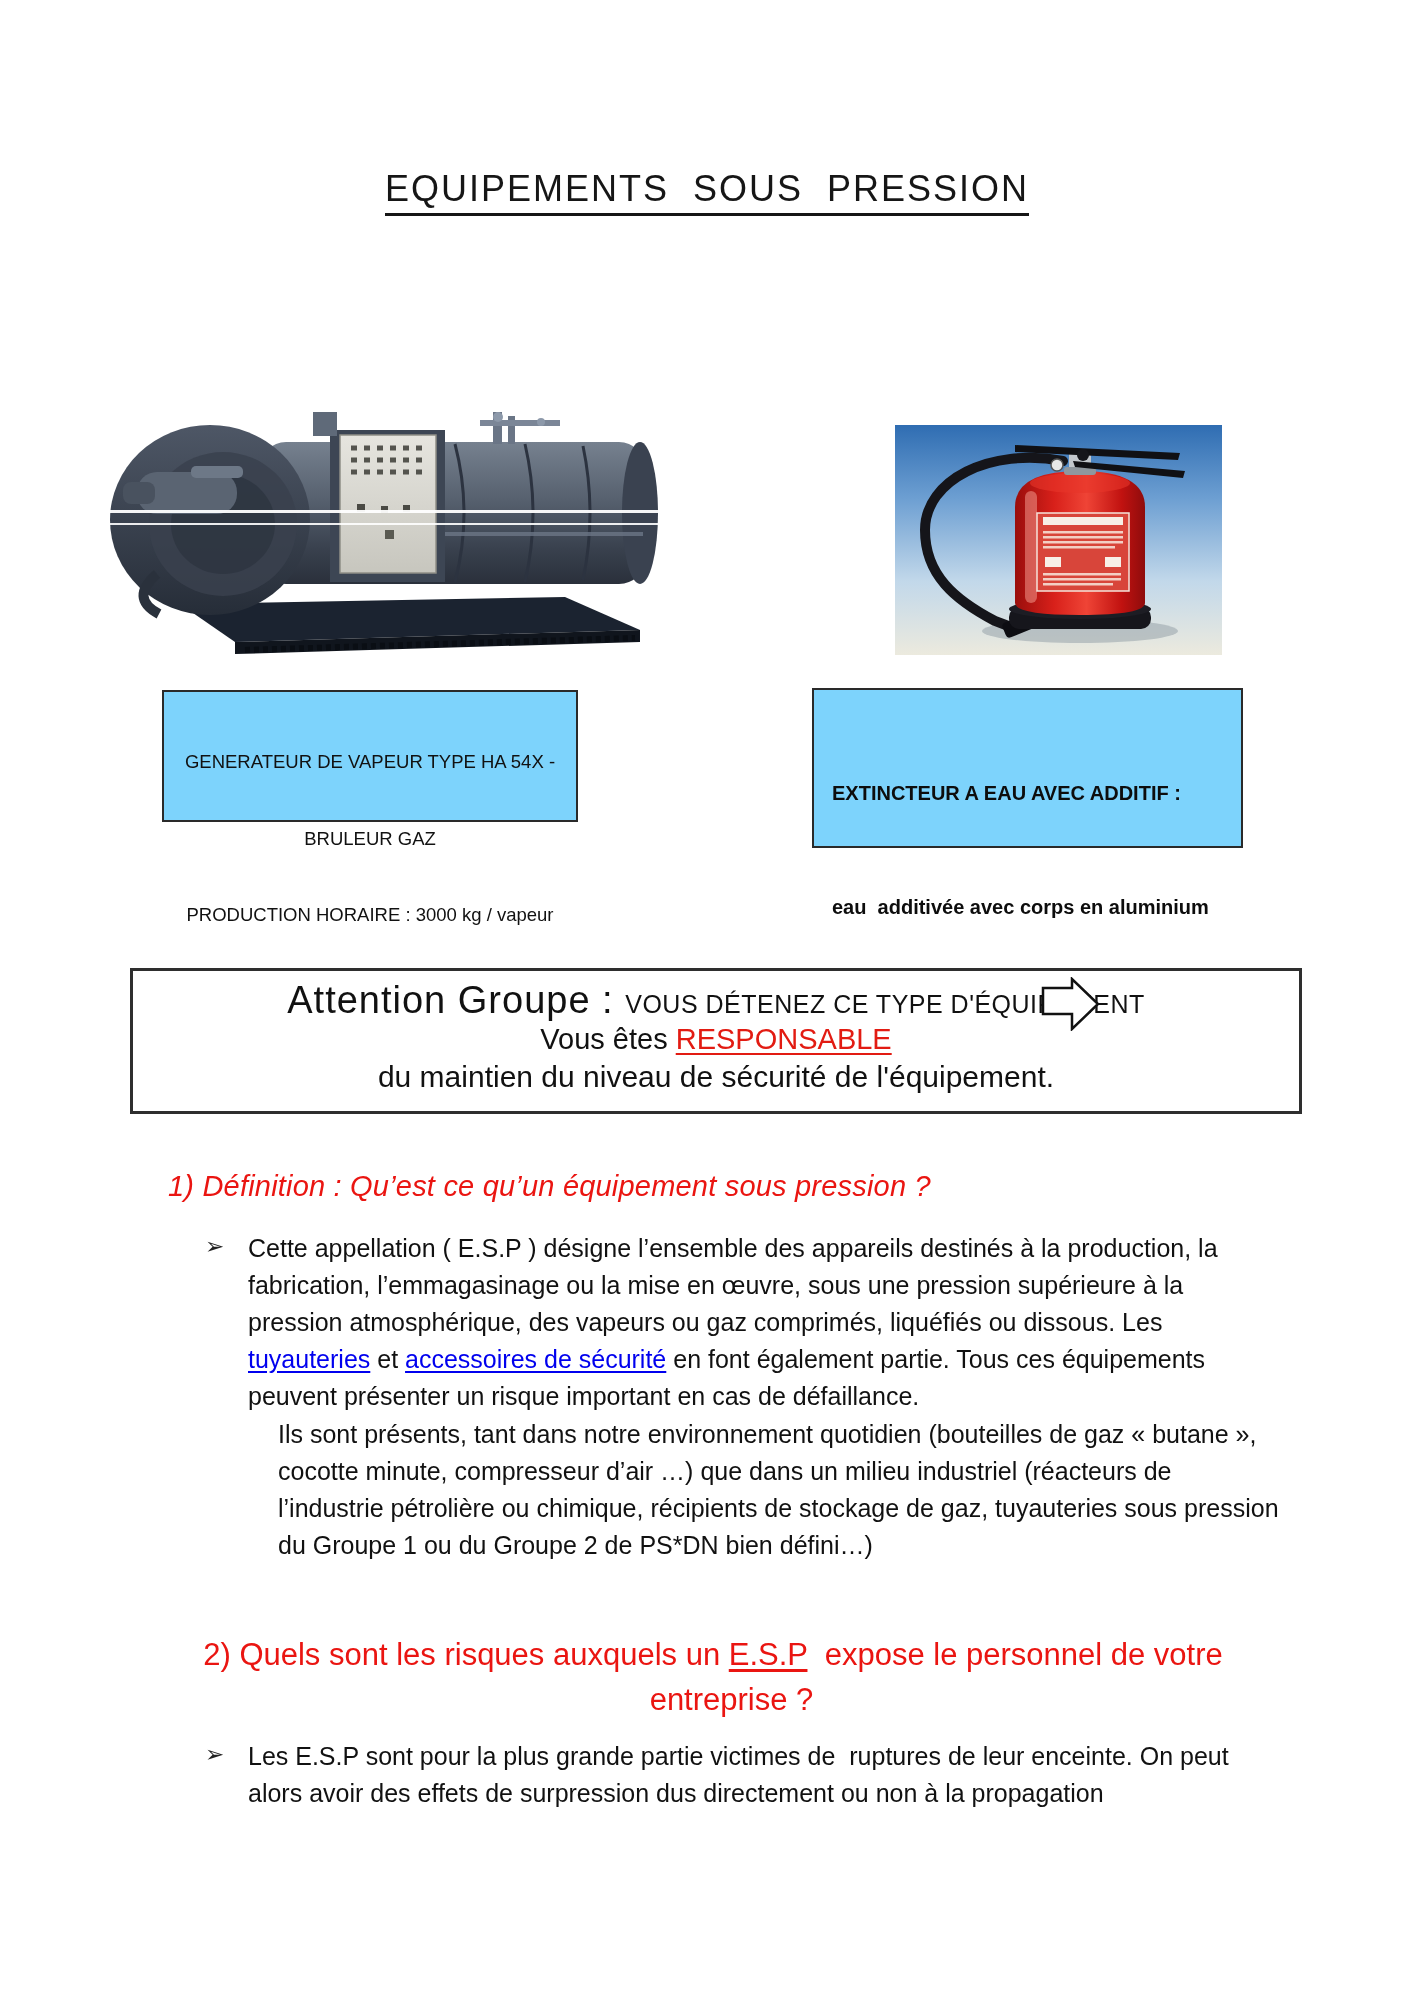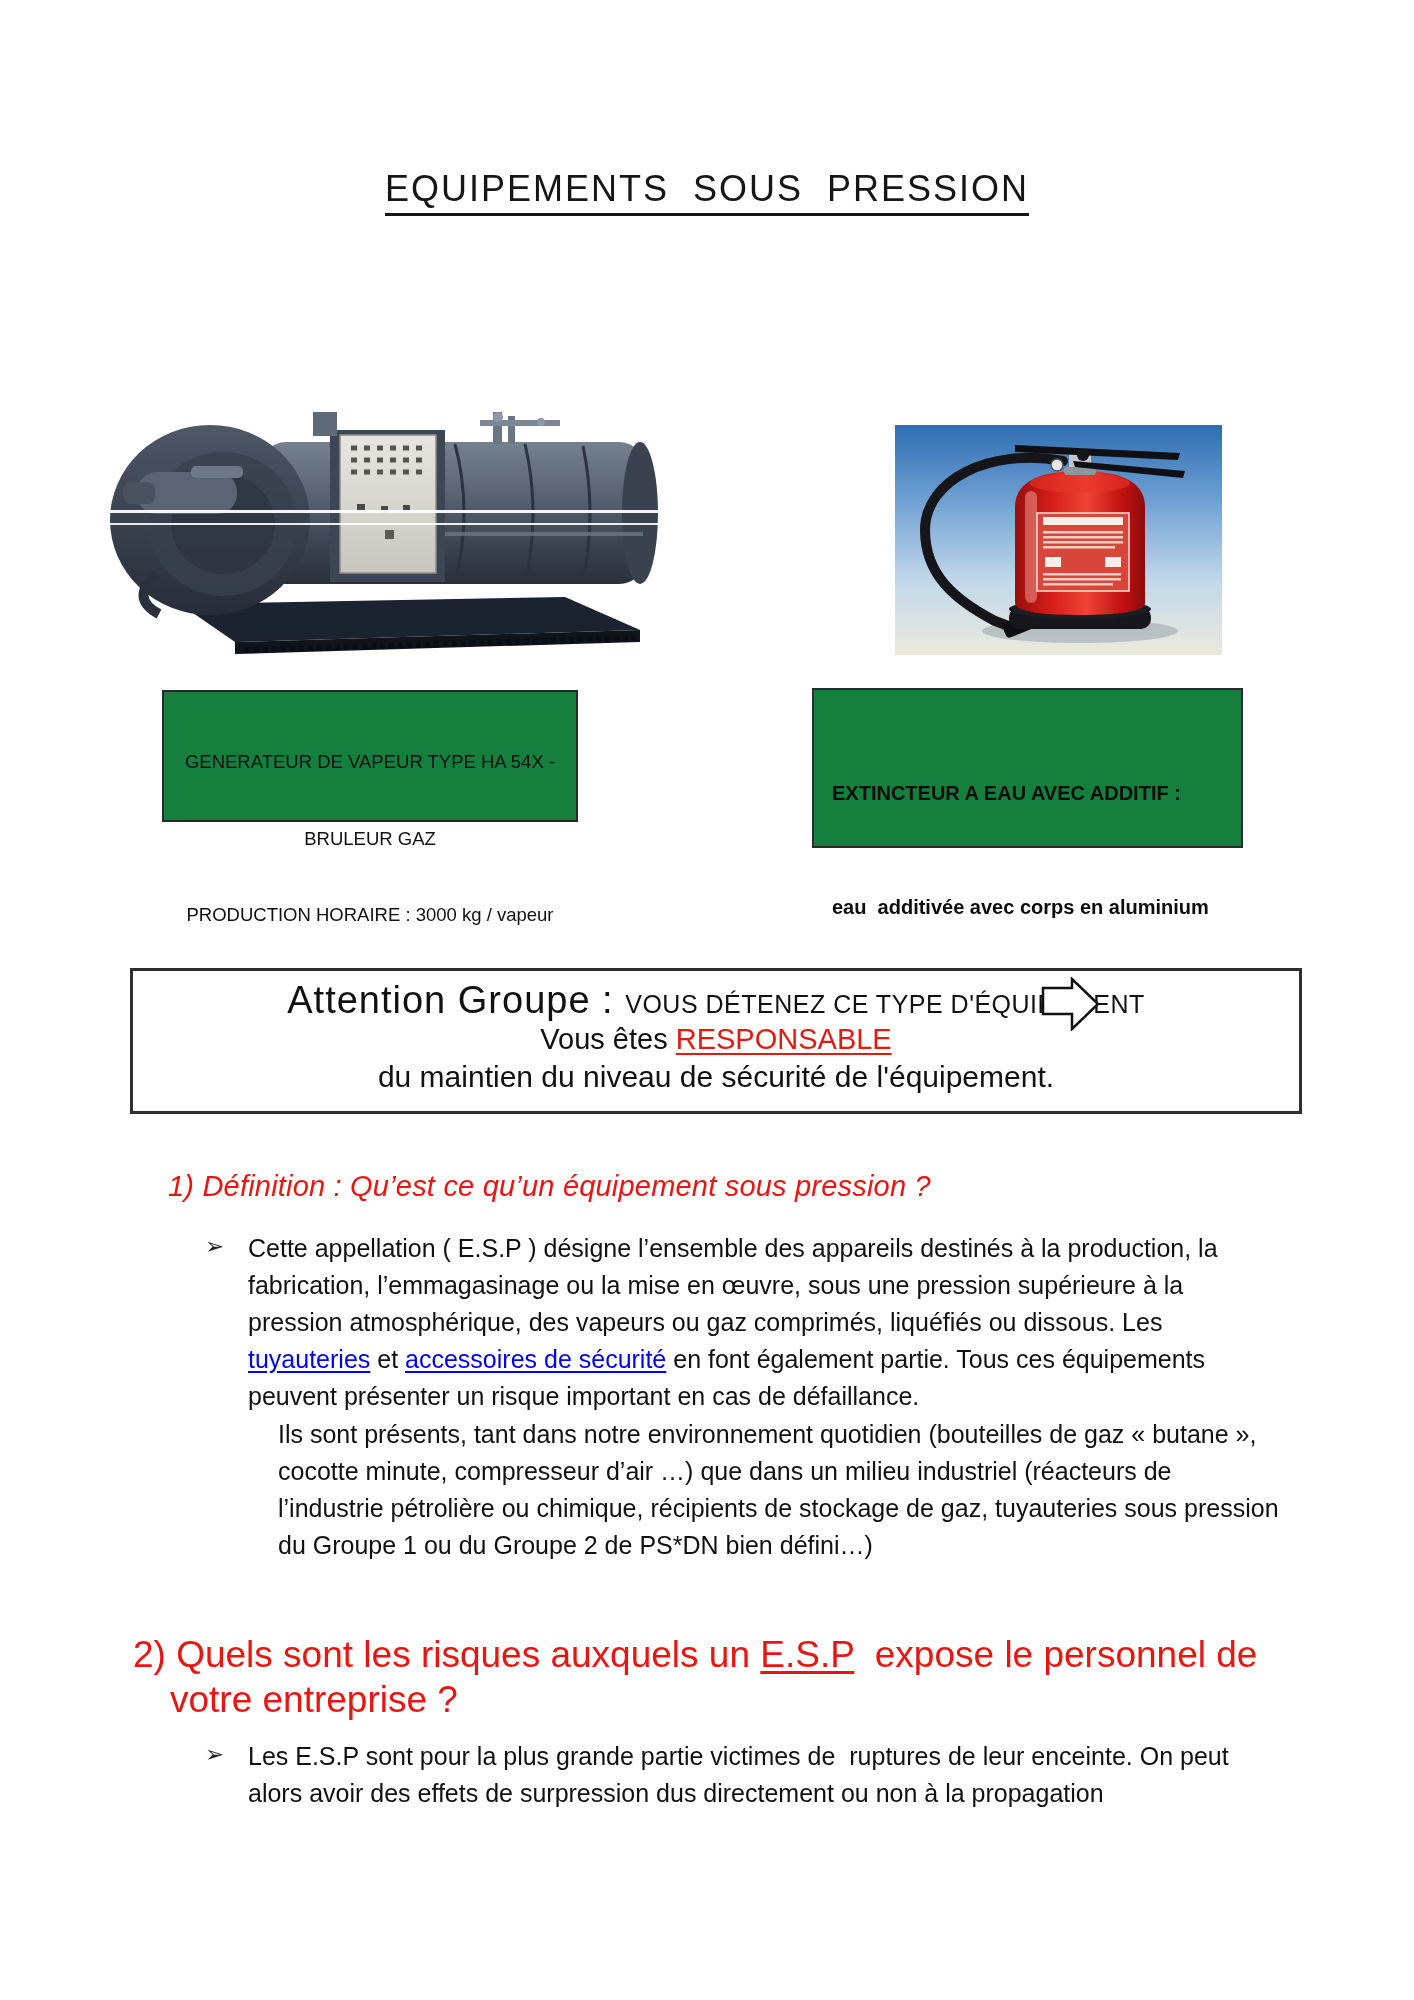--- a/index.html
+++ b/index.html
@@ -13,21 +13,21 @@
     font-size:36px; letter-spacing:2px; word-spacing:12px; color:#161616;
   }
   .doc-title .u { border-bottom:3px solid #161616; padding-bottom:4px; }
 
   
   .fig { position:absolute; }
   .fig-generator   { left:95px;  top:412px; width:570px; height:255px; }
   .fig-extinguisher{ left:895px; top:425px; width:327px; height:230px; }
 
   
-  .caption { position:absolute; box-sizing:border-box; border:2px solid #2a2a2a; background:#15803d; }
+  .caption { position:absolute; box-sizing:border-box; border:2px solid #2a2a2a; background:#7dd3fc; }
   .caption-generator {
     left:162px; top:690px; width:416px; height:132px;
     text-align:center; font-size:18.5px; line-height:25.5px; padding-top:6px;
     white-space:pre-wrap;
   }
   .caption-extinguisher {
     left:812px; top:688px; width:431px; height:160px;
     font-weight:bold; font-size:20px; line-height:38px; padding:8px 8px 0 18px;
     white-space:pre-wrap; color:#0d0d0d;
   }
@@ -41,22 +41,22 @@
   .seg-big { font-size:38px; letter-spacing:1px; }
   .w-line2 { font-size:29px; margin-top:1px; white-space:pre-wrap; }
   .w-line3 { font-size:30px; margin-top:4px; }
   .seg-red-u { color:#e21b12; text-decoration:underline; text-underline-offset:4px; }
   .block-arrow { position:absolute; left:908px; top:6px; }
 
   
   .h-red { position:absolute; color:#ea1511; }
   .h1-red { left:168px; top:1170px; font-size:29px; font-weight:normal; font-style:italic; letter-spacing:0.2px; }
   .h2-red {
-    left:133px; top:1632px; width:1160px; font-size:37px; line-height:45px;
-    padding-left:37px; text-indent:-37px; box-sizing:border-box; white-space:pre-wrap;
+    left:133px; top:1632px; width:1160px; font-size:31px; line-height:45px;
+    padding-left:37px; text-indent:-37px; box-sizing:border-box; white-space:pre-wrap;text-align:center;
   }
   .seg-u { text-decoration:underline; text-underline-offset:4px; }
 
   
   .bullet-row { position:absolute; left:205px; width:1060px; display:flex; }
   .bullet1 { top:1230px; }
   .bullet2 { top:1738px; }
   .bullet-glyph {
     width:43px; flex:0 0 43px; font-size:23px; padding-top:3px; color:#222;
     font-family:"DejaVu Sans", sans-serif;

